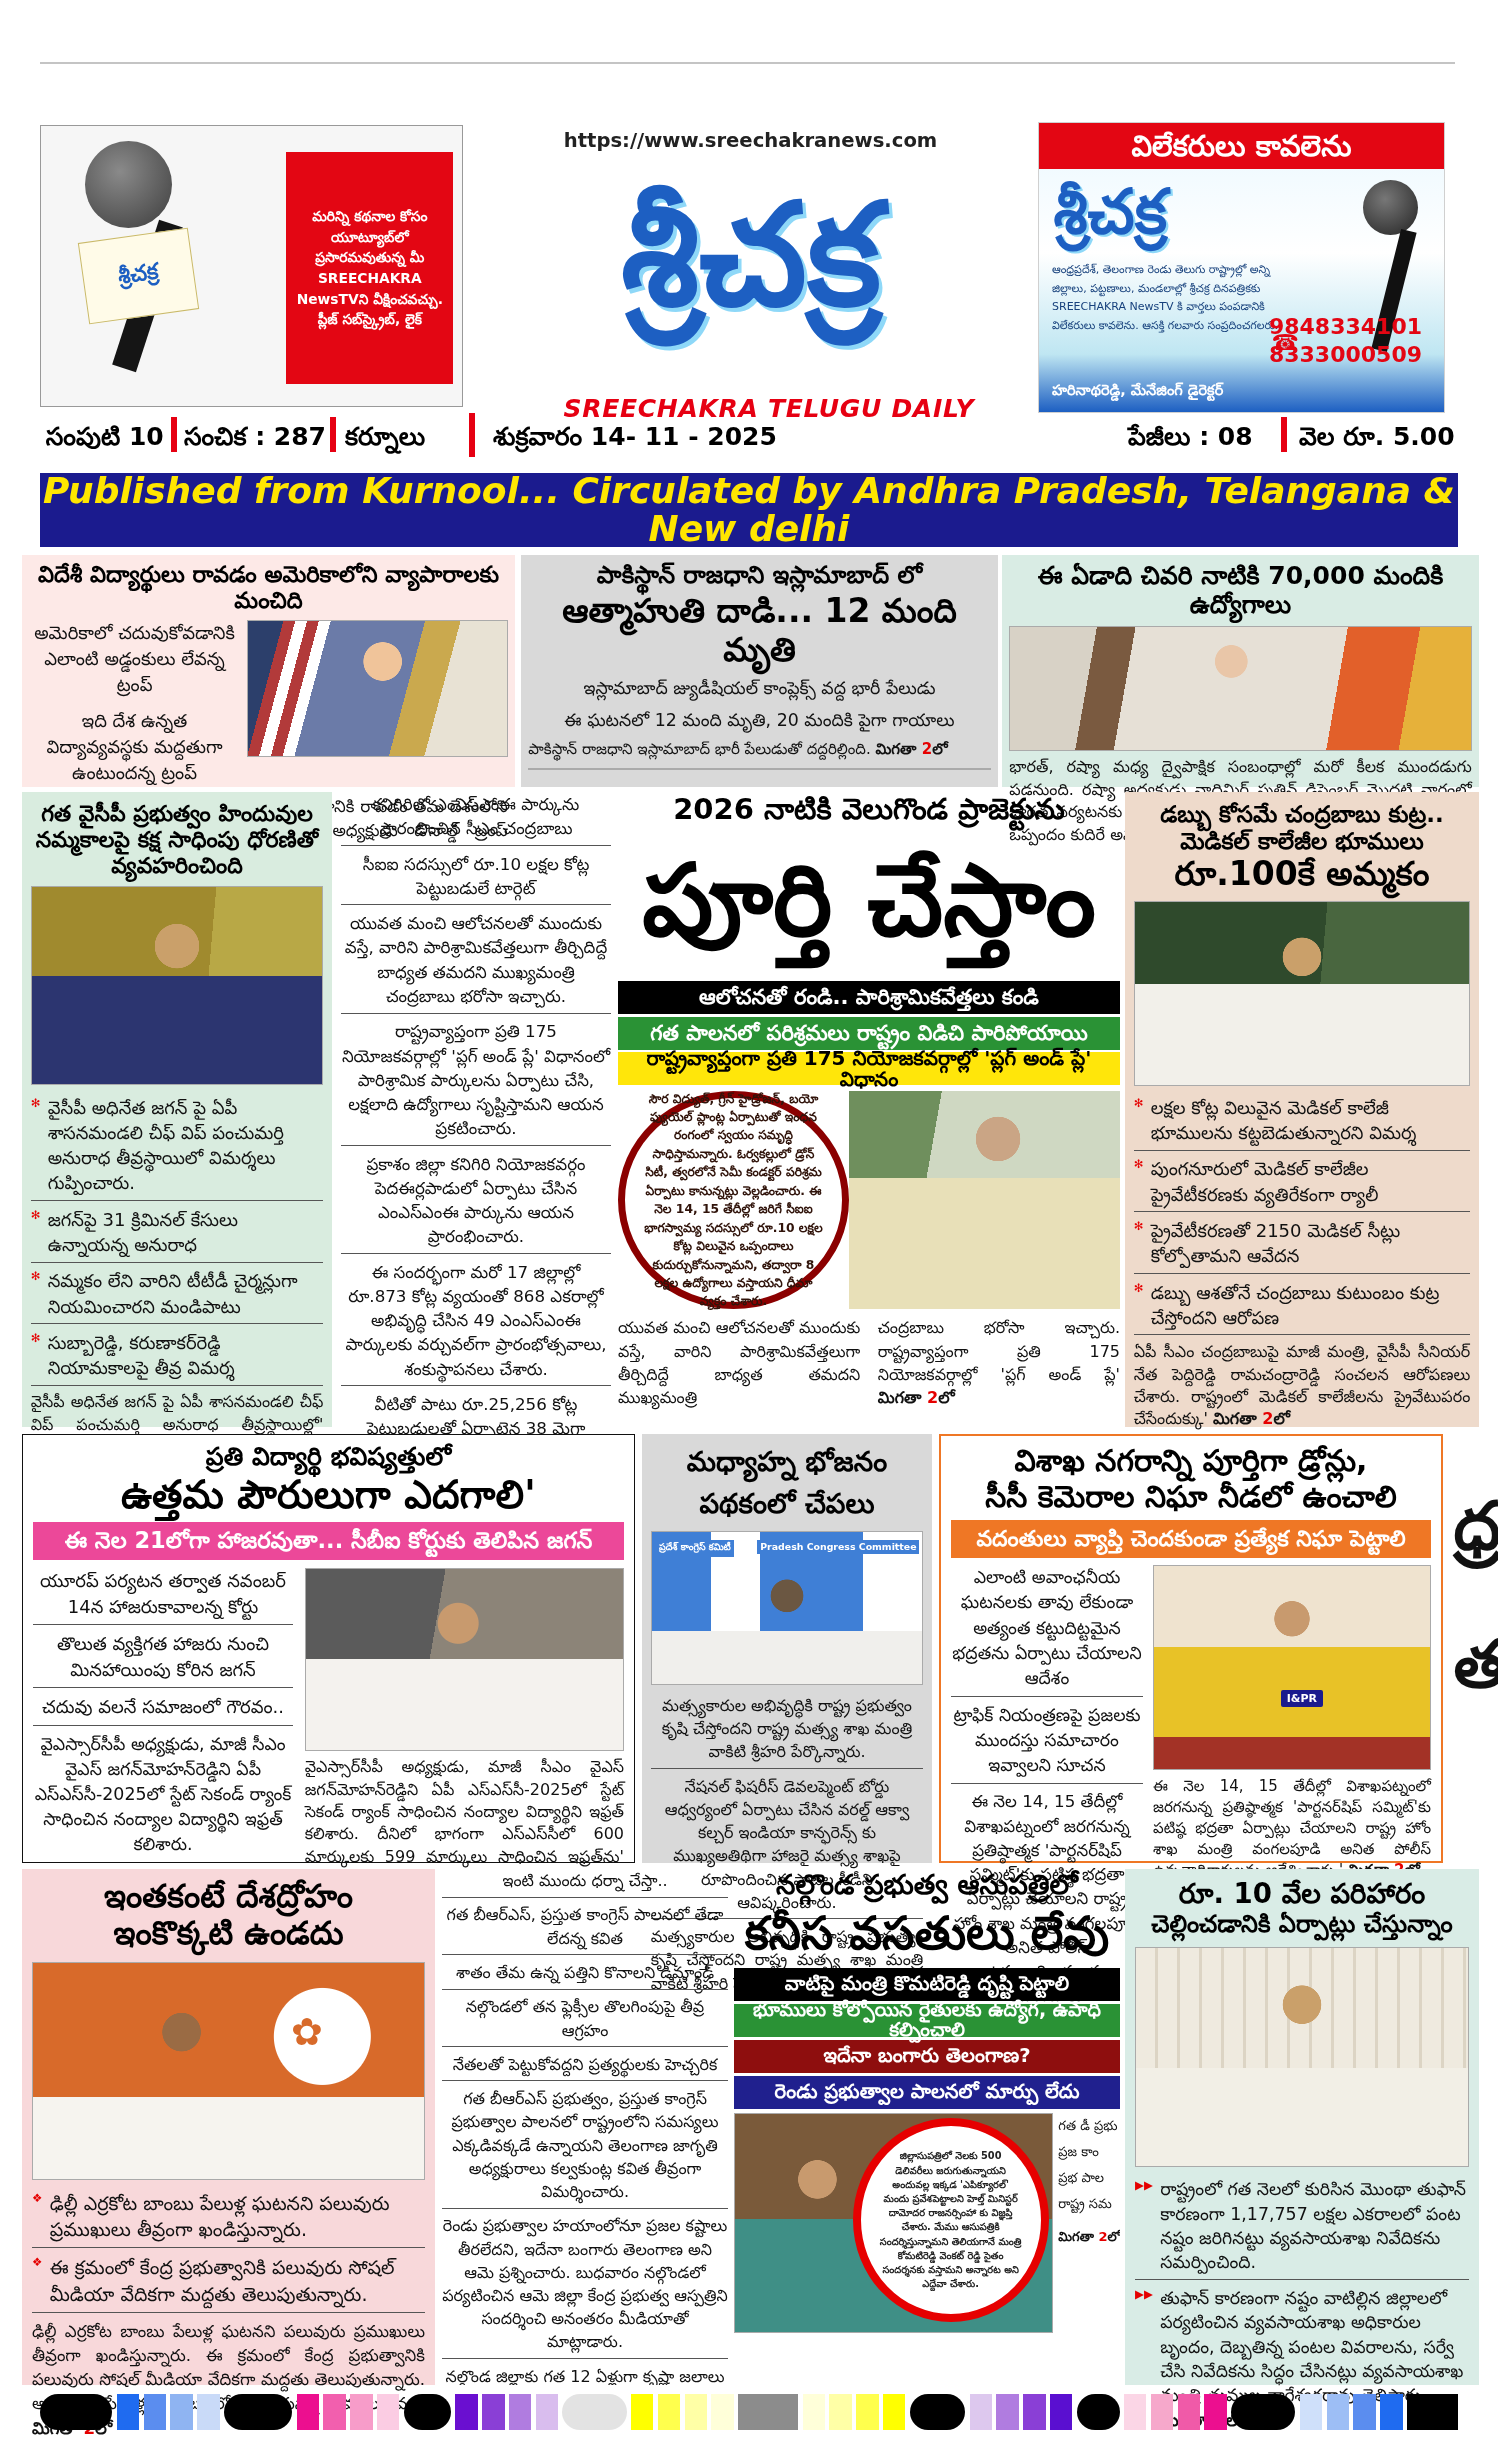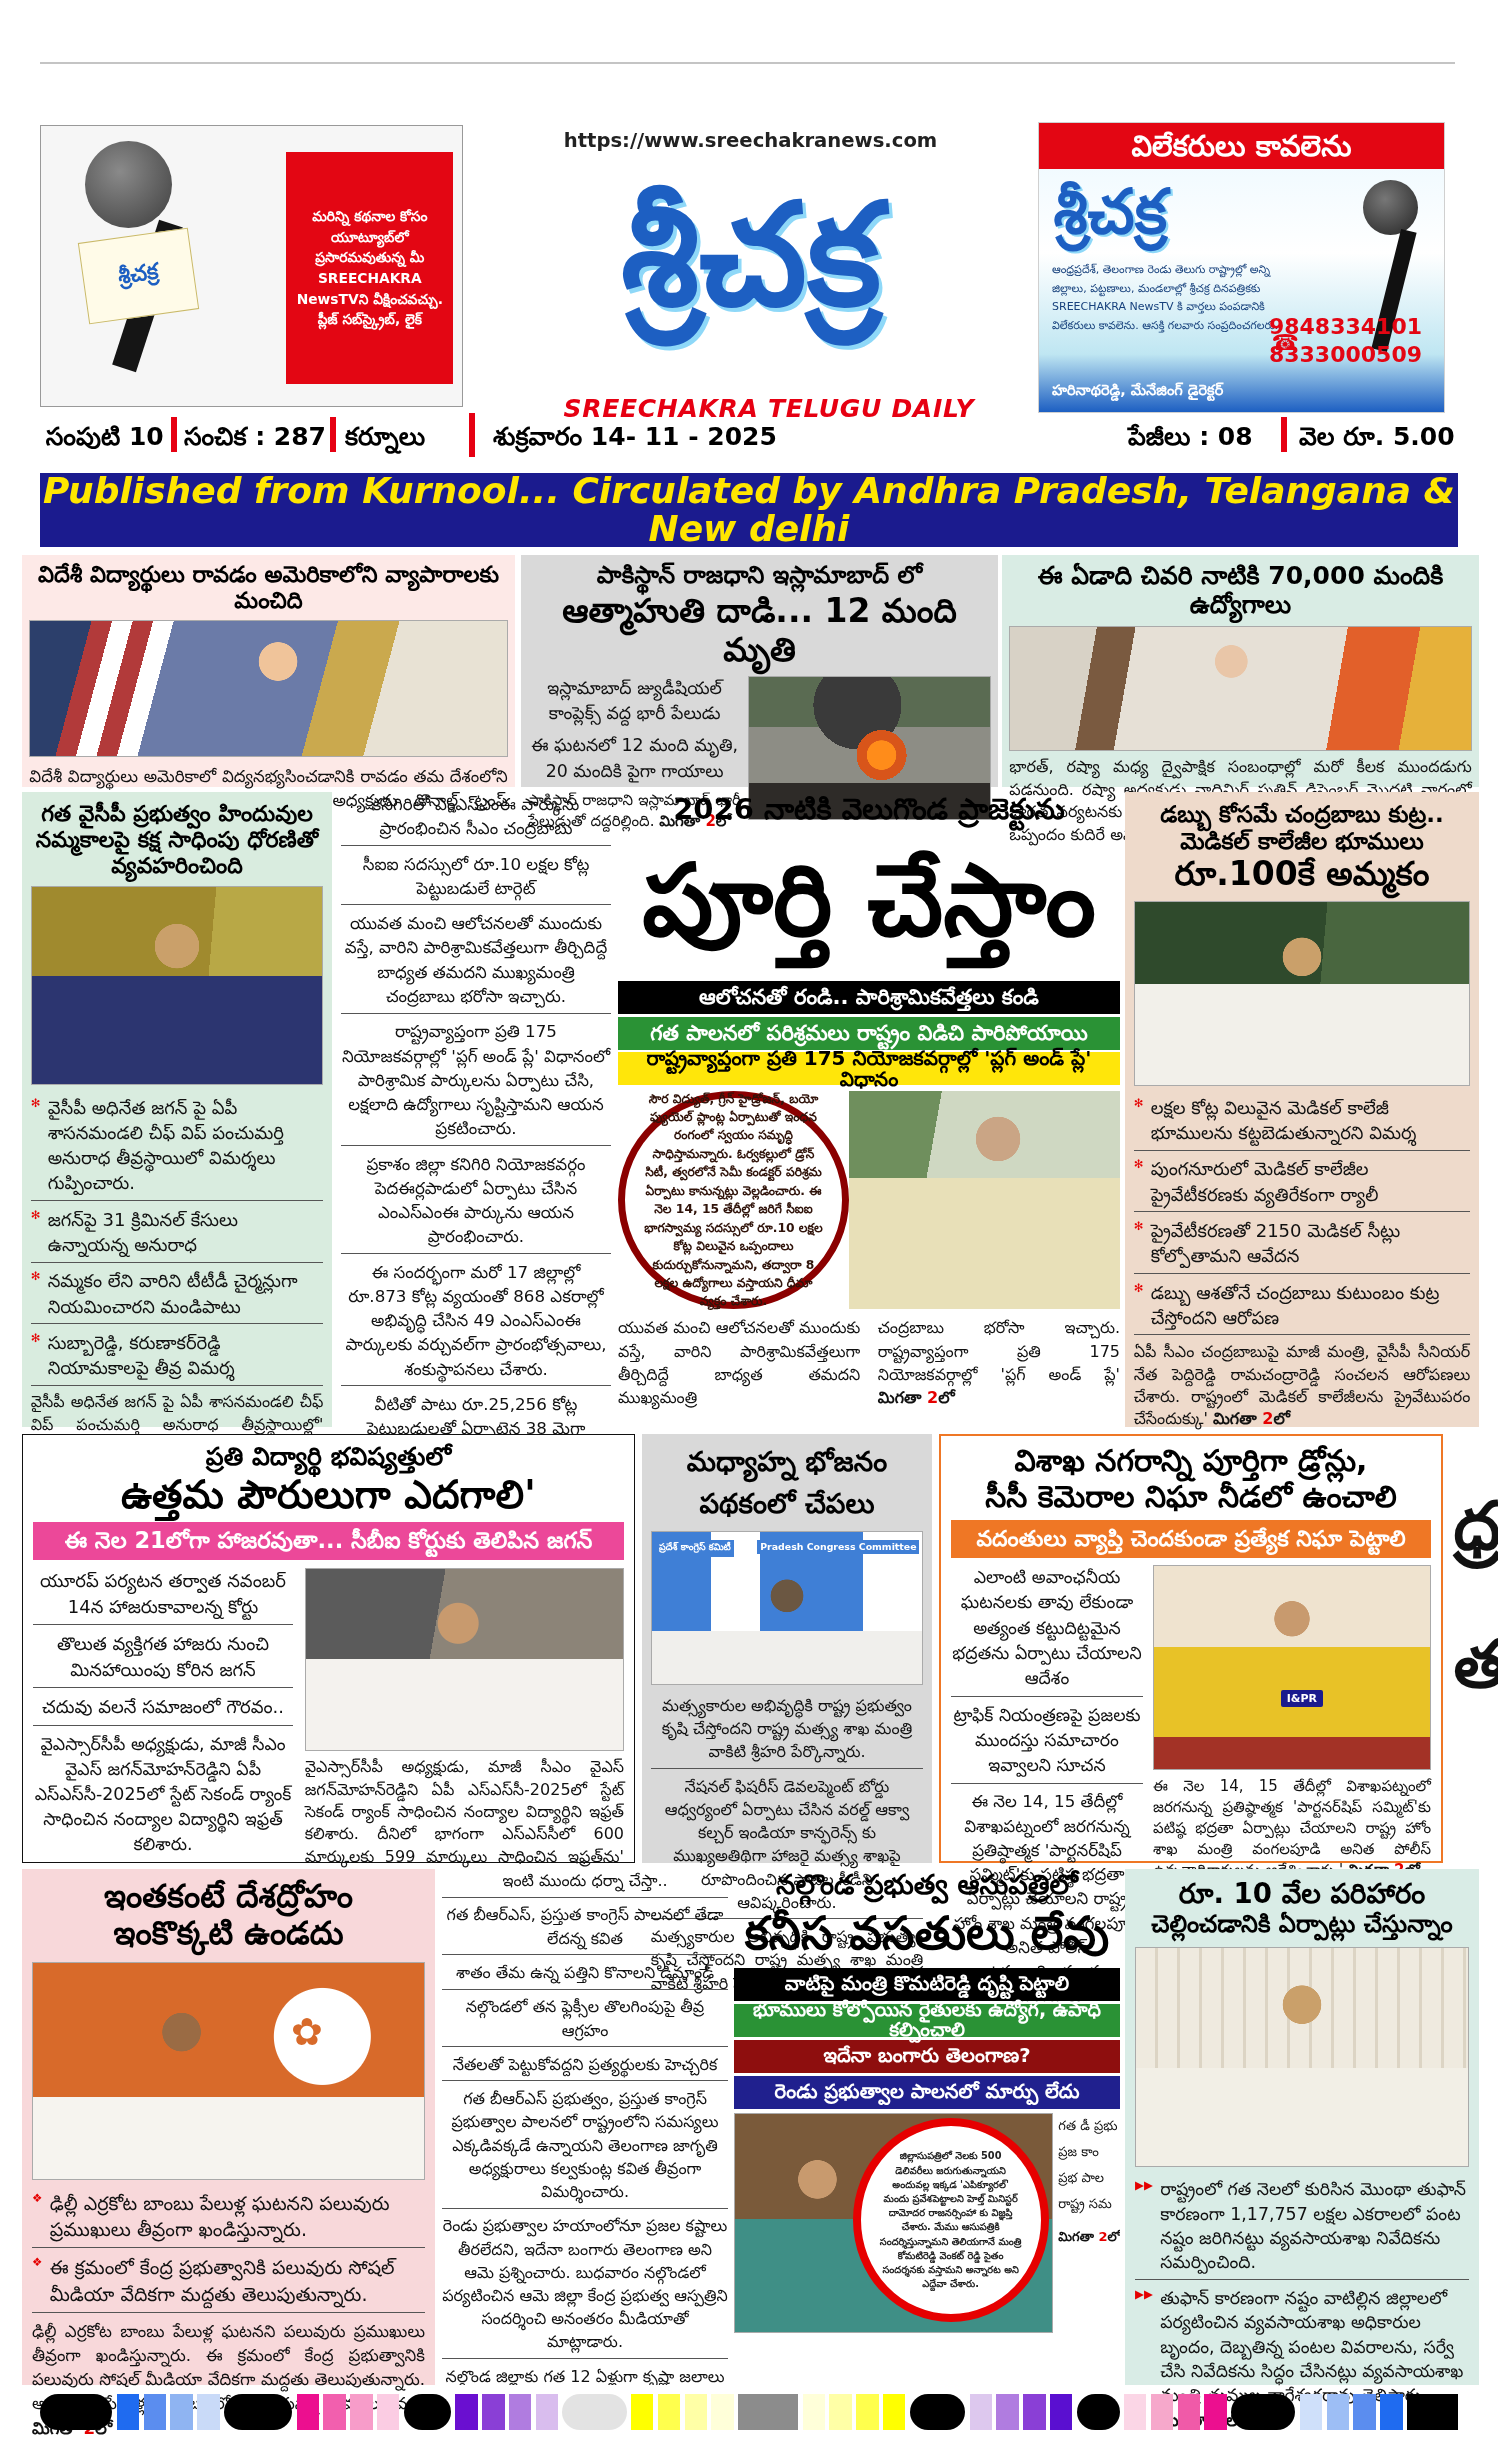--- a/index.html
+++ b/index.html
@@ -71,35 +71,39 @@
     <span class="abs" style="left:1259px;top:11.6px;">వెల రూ. 5.00</span>
   </div>
 
   <div class="abs bar" style="left:40px;top:473px;width:1418px;height:74px;background:#1b1b8e;color:#ffe600;font-size:36px;font-style:italic;">
     <span>Published from Kurnool... Circulated by Andhra Pradesh, Telangana &amp; New delhi</span>
   </div>
 
   <div class="abs" style="left:22px;top:555px;width:493px;height:232px;background:#fde9e7;padding:5.8px 7.3px;box-sizing:border-box;">
     <div class="hl" style="font-size:22.5px;">విదేశీ విద్యార్థులు రావడం అమెరికాలోని వ్యాపారాలకు మంచిది</div>
     <div class="flex" style="margin-top:5.8px;gap:7.3px;">
+      <div style="flex:0 0 44%;">
+        <div class="para" style="font-size:18px;margin-bottom:10px;">అమెరికాలో చదువుకోవడానికి ఎలాంటి అడ్డంకులు లేవన్న ట్రంప్</div>
+        <div class="para" style="font-size:18px;">ఇది దేశ ఉన్నత విద్యావ్యవస్థకు మద్దతుగా ఉంటుందన్న ట్రంప్</div>
+      </div>
       <div class="ph" style="flex:1;height:135px;background:
         radial-gradient(circle at 52% 30%,#f0c49a 0 19px,rgba(0,0,0,0) 19.6px),
         linear-gradient(105deg,#2c3f6b 0 12%,#b23a3a 12% 16%,#ffffff 16% 20%,#b23a3a 20% 24%,#ffffff 24% 28%,#6b7ba8 28% 60%,#caa94e 60% 72%,#e8e2d4 72% 100%);">
       </div>
     </div>
     <div style="margin-top:7.3px;font-size:16.7px;line-height:1.45;text-align:justify;">
       <span>విదేశీ విద్యార్థులు అమెరికాలో విద్యనభ్యసించడానికి రావడం తమ దేశంలోని వ్యాపారాలకు మేలు చేస్తుందని అమెరికా అధ్యక్షుడు డొనాల్డ్ ట్రంప్ పేర్కొన్నారు.</span>
       <span class="more"> <span>మిగతా </span><span class="n">2</span><span>లో</span></span>
     </div>
   </div>
 
   <div class="abs" style="left:521px;top:555px;width:477px;height:232px;background:#d9d9d9;padding:5.8px 7.3px;box-sizing:border-box;">
     <div class="hl" style="font-size:24px;">పాకిస్థాన్ రాజధాని ఇస్లామాబాద్ లో</div>
     <div class="hl" style="font-size:33px;margin-top:2.9px;">ఆత్మాహుతి దాడి... 12 మంది మృతి</div>
-    <div class="flex" style="margin-top:5.8px;gap:7px;">
+    <div class="flex" style="margin-top:5.8px;gap:7px;flex-direction:column;">
       <div style="flex:0 0 46%;">
         <div class="para" style="font-size:17.4px;margin-bottom:7.3px;">ఇస్లామాబాద్ జ్యుడీషియల్ కాంప్లెక్స్ వద్ద భారీ పేలుడు</div>
         <div class="para" style="font-size:17.4px;margin-bottom:5.8px;">ఈ ఘటనలో 12 మంది మృతి, 20 మందికి పైగా గాయాలు</div>
         <div class="para" style="font-size:15px;text-align:justify;">
           <span>పాకిస్థాన్ రాజధాని ఇస్లామాబాద్ భారీ పేలుడుతో దద్దరిల్లింది.</span>
           <span class="more"> <span>మిగతా </span><span class="n">2</span><span>లో</span></span>
         </div>
       </div>
       <div class="ph" style="flex:1;height:142px;background:
         radial-gradient(circle at 55% 55%,#ff8c1a 0 14.5px,#d8551a 15px 25px,rgba(0,0,0,0) 25px),

